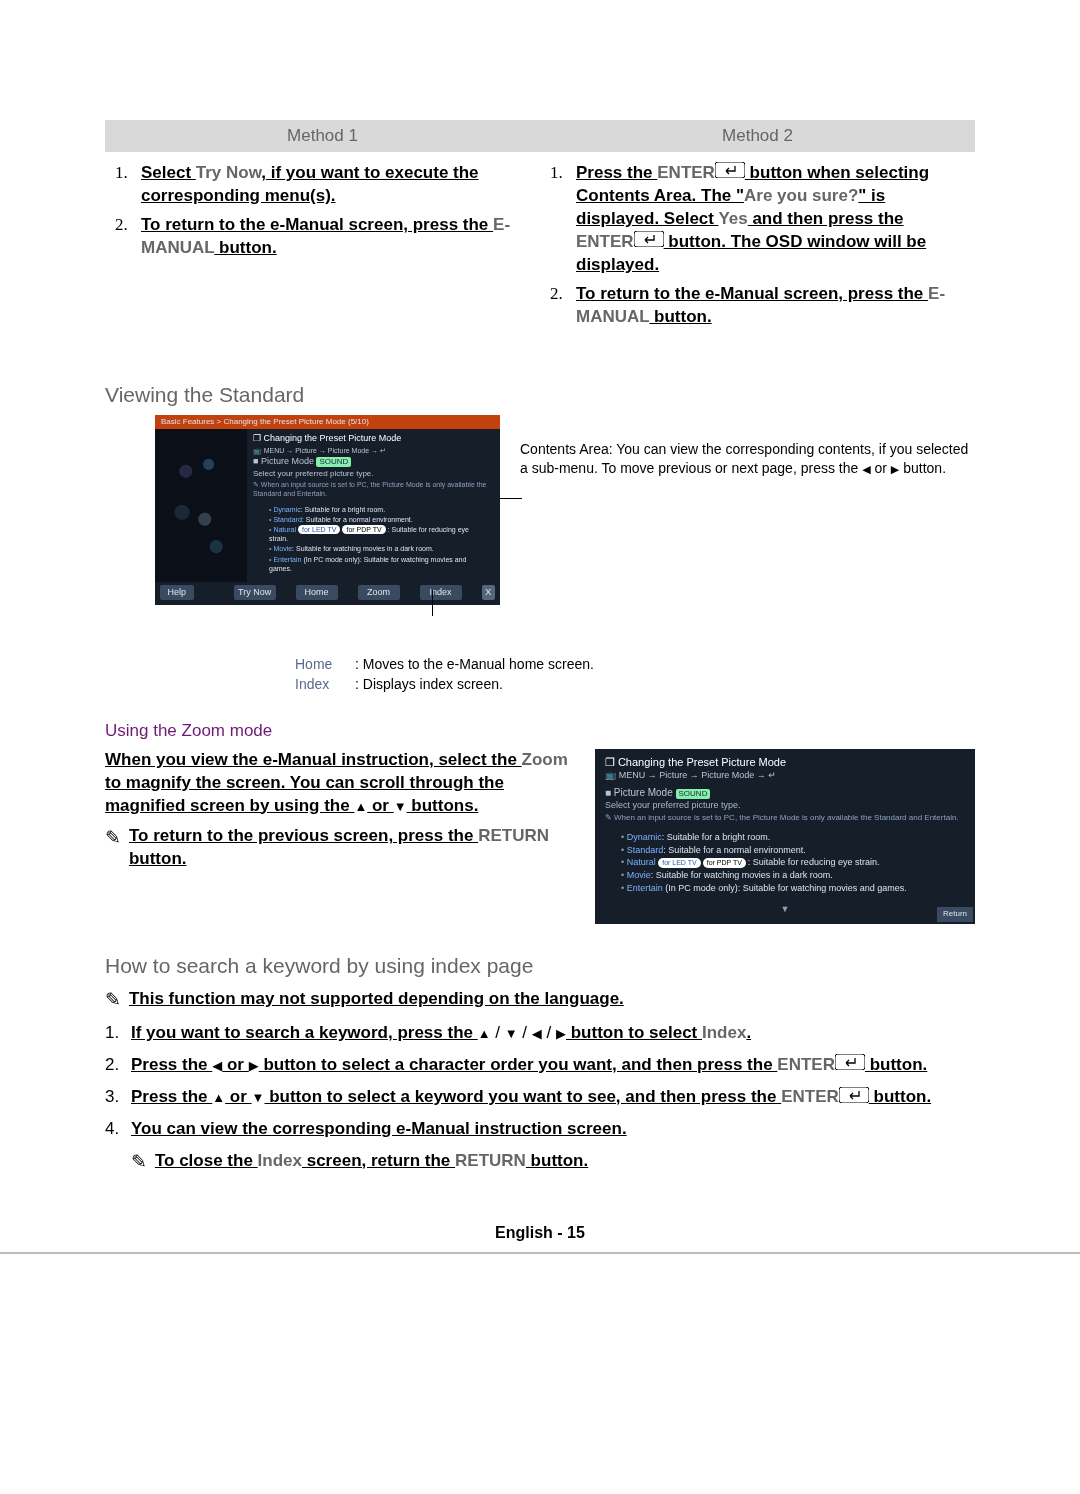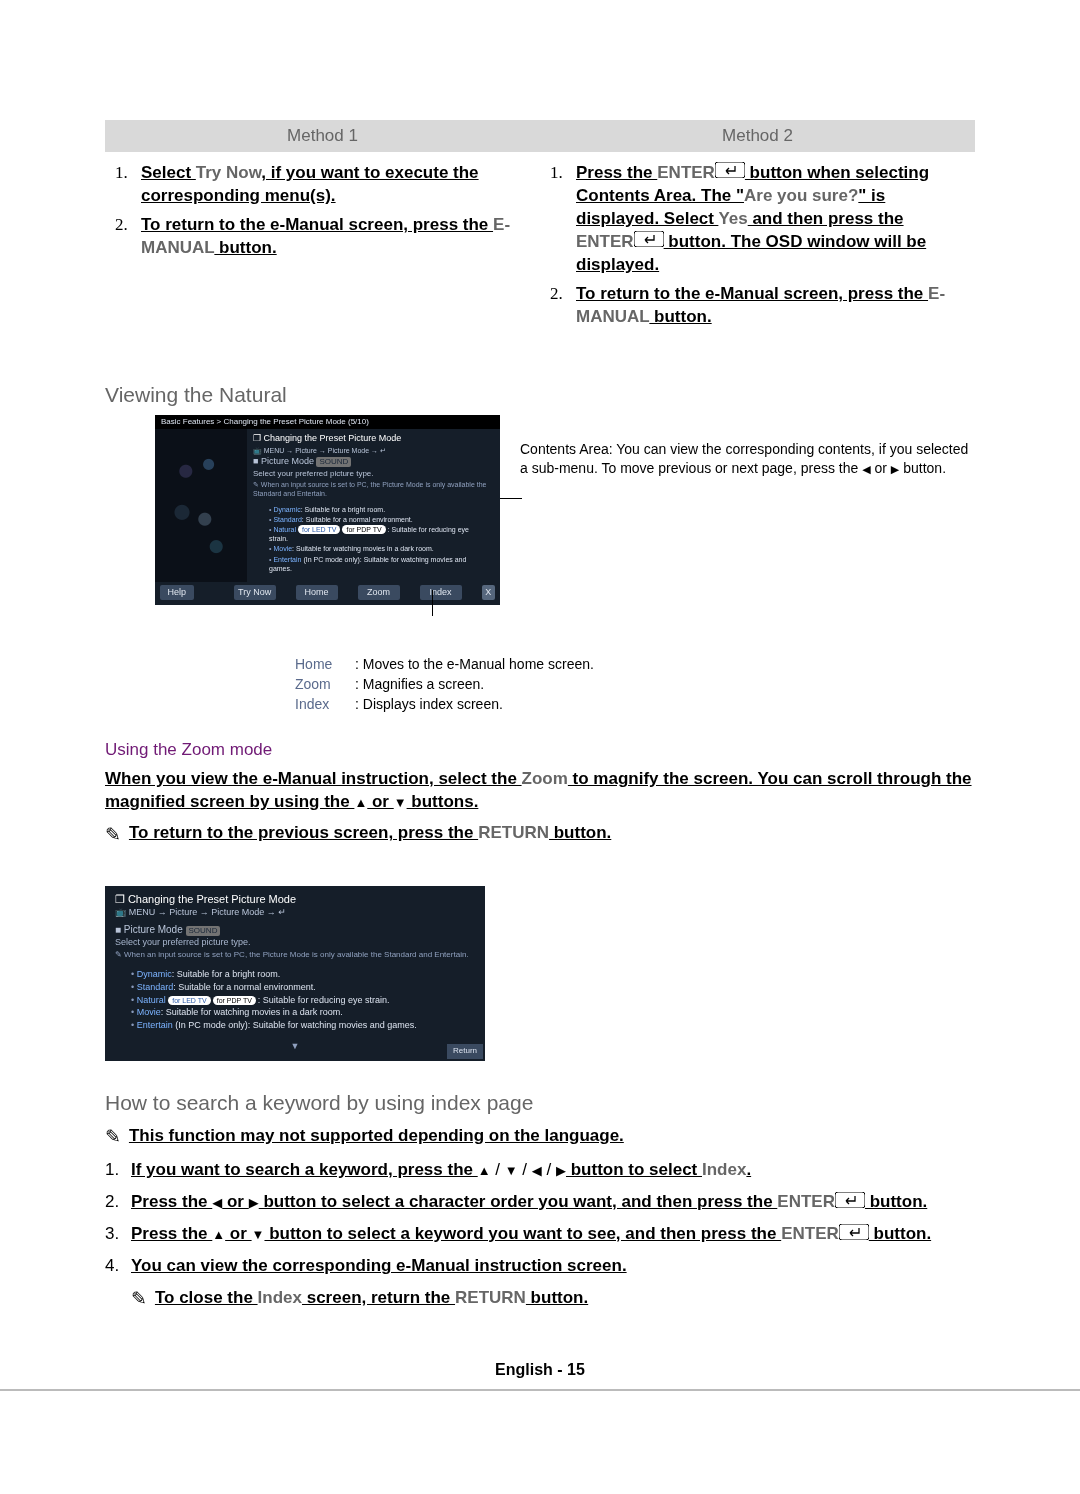--- a/index.html
+++ b/index.html
@@ -57,21 +57,21 @@
   }
   
   .dark-box {
     background: #151e29;
     color: #dce3ef;
     font-size: 9px;
     line-height: 1.3;
     position: relative;
   }
   .dark-crumb {
-    background: #000000;
+    background: #c2410c;
     padding: 2px 6px;
     font-size: 8px;
   }
   .dark-body { display:flex; }
   .dark-left {
     width: 92px;
     background: #0b1018;
     min-height: 130px;
     position: relative;
   }
@@ -82,21 +82,21 @@
       radial-gradient(circle at 30% 25%, #335 0 6px, transparent 7px),
       radial-gradient(circle at 60% 20%, #357 0 5px, transparent 6px),
       radial-gradient(circle at 25% 55%, #234 0 7px, transparent 8px),
       radial-gradient(circle at 55% 60%, #456 0 6px, transparent 7px),
       radial-gradient(circle at 70% 80%, #245 0 6px, transparent 7px);
     opacity:.7;
   }
   .dark-right { flex:1; padding: 4px 6px 2px 6px; }
   .dark-h1 { color:#fff; font-size:9px; }
   .dark-row { margin: 1px 0; color:#b8c4d8;}
-  .dark-sound { display:inline-block; background:#737373; color:#1a2738; padding:0 3px; border-radius:2px; font-size:8px;}
+  .dark-sound { display:inline-block; background:#86efac; color:#1a2738; padding:0 3px; border-radius:2px; font-size:8px;}
   .dark-pill { display:inline-block; background:#fff; color:#000; border-radius:6px; font-size:7px; padding:0 4px; margin-right:2px;}
   .dark-pill.blue { color:#2c5ba8; }
   .dark-bullets { padding-left:0; }
   .dark-bullets li { list-style:none; margin:1px 16px; }
   .dark-bullets li::before { content:"• "; color:#8899bb;}
   .dark-toolbar { display:flex; gap:20px; padding:3px 5px 5px 5px; justify-content:flex-start;}
   .dark-btn { background:#3a4a60; color:#e0e6ef; font-size:9px; padding:2px 0; width:50px; text-align:center; border-radius:2px;}
   .dark-help { width:40px; }
   .dark-x { width:16px; background:#56677d;}
   .dark-return-box { position:absolute; bottom:2px; right:2px; background:#3a4a60; font-size:8px; padding:2px 6px; color:#dce3ef;}
@@ -108,21 +108,21 @@
   .view-right { flex:1; padding-top: 25px; font-size:14px; line-height:1.35;}
   .tri { font-size:11px; }
   .legend-block { margin: 50px 0 0 190px; font-size:14px; line-height:1.4;}
   .legend-connector {
     position:absolute;
     width:1px; height:26px; background:#000;
     left: 327px; top: 175px;
   }
   .legend-row .lbl { color:#5a6a8c; display:inline-block; width:60px;}
   
-  .zoom-row { display:flex; gap:38px; align-items:flex-start;flex-direction:column;}
+  .zoom-row { display:flex; gap:26px; align-items:flex-start;}
   .zoom-left { flex:1; font-size:17px; line-height:1.35;}
   .zoom-right .dark-box { width:380px; height:175px;}
   .hint-icon { font-family:serif; font-size:19px; margin-right:8px;}
   .arrow {font-size:13px;}
   .footer { text-align:center; font-weight:bold; font-size:16px; margin-top:48px;}
   .footrule { border:0; border-top:2px solid #bbb; margin:10px -105px 0;}
   ul.bullets { list-style:none; padding:0; margin:0;}
   ul.bullets > li { display:flex; margin-bottom:6px;}
   ul.bullets > li::before { content:""; }
   .bnum { width:26px; flex-shrink:0;}
@@ -168,21 +168,21 @@
         <div class="num-item">
           <span class="num">2.</span>
           <span class="num-text">
             <span class="bold">To return to the e-Manual screen, press the </span><span class="light">E-MANUAL</span><span class="bold"> button.</span>
           </span>
         </div>
       </div>
     </div>
   </div>
 
-  <div class="section-title">Viewing the Natural</div>
+  <div class="section-title">Viewing the Standard</div>
 
   <div style="position:relative;">
     <div class="view-row">
       <div class="view-left" style="margin-left:50px;">
         <div class="dark-box">
           <div class="dark-crumb">Basic Features &gt; Changing the Preset Picture Mode (5/10)</div>
           <div class="dark-body">
             <div class="dark-left"></div>
             <div class="dark-right">
               <div class="dark-h1">❐ <span>Changing the Preset Picture Mode</span></div>
@@ -211,21 +211,20 @@
         </div>
         <div class="connector-h"></div>
       </div>
       <div class="view-right">
         <span>Contents Area: You can view the corresponding contents, if you selected a sub-menu. To move previous or next page, press the </span><span class="tri">◀</span><span> or </span><span class="tri">▶</span><span> button.</span>
       </div>
     </div>
     <div class="legend-connector"></div>
     <div class="legend-block">
       <div class="legend-row"><span class="lbl">Home</span><span>: Moves to the e-Manual home screen.</span></div>
-      <div class="legend-row"><span class="lbl">Zoom</span><span>: Magnifies a screen.</span></div>
       <div class="legend-row"><span class="lbl">Index</span><span>: Displays index screen.</span></div>
     </div>
   </div>
 
   <div class="section-title" style="font-size:17px; color:#701a75; margin-top:26px;">Using the Zoom mode</div>
 
   <div class="zoom-row">
     <div class="zoom-left">
       <div>
         <span class="bold">When you view the e-Manual instruction, select the </span><span class="light">Zoom</span><span class="bold"> to magnify the screen. You can scroll through the magnified screen by using the </span><span class="arrow">▲</span><span class="bold"> or </span><span class="arrow">▼</span><span class="bold"> buttons.</span>

